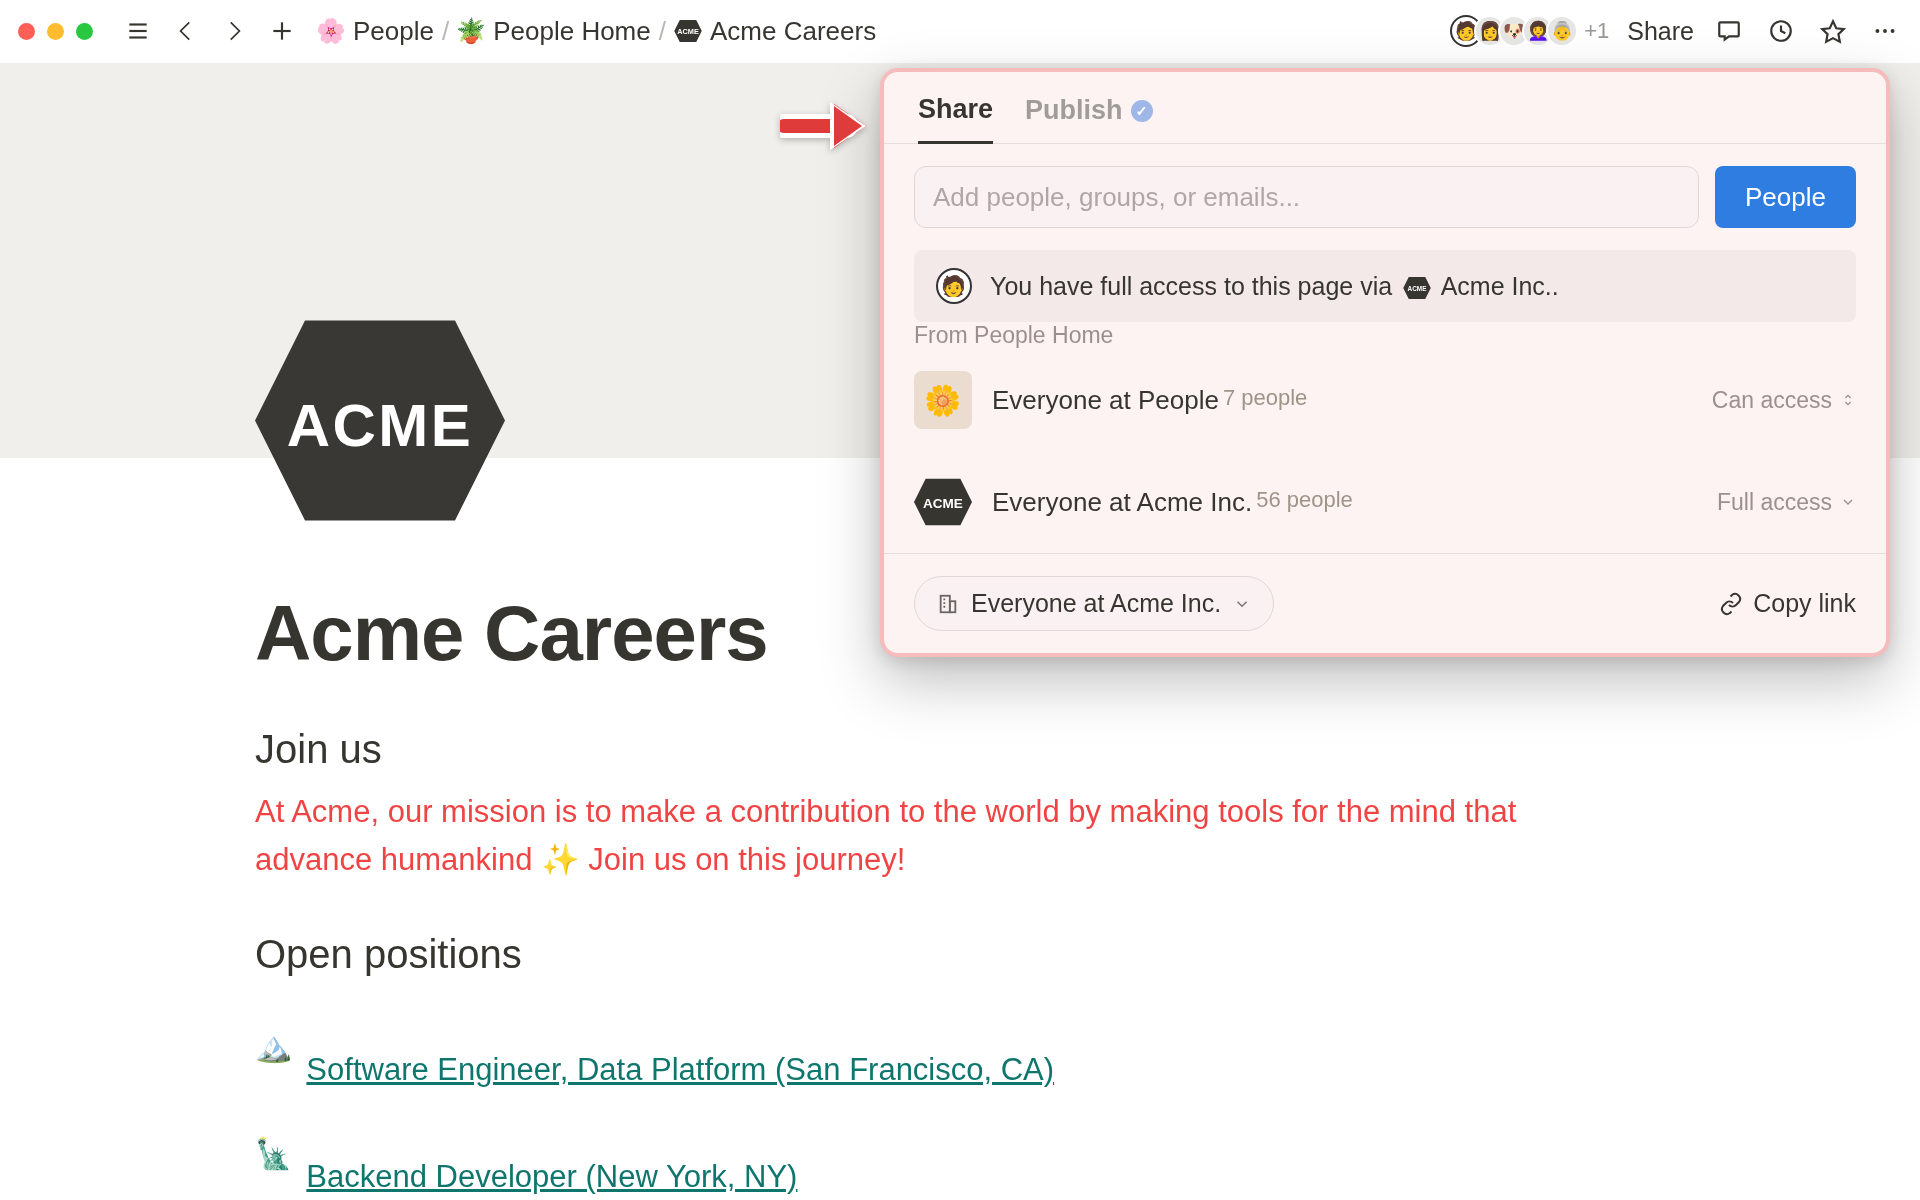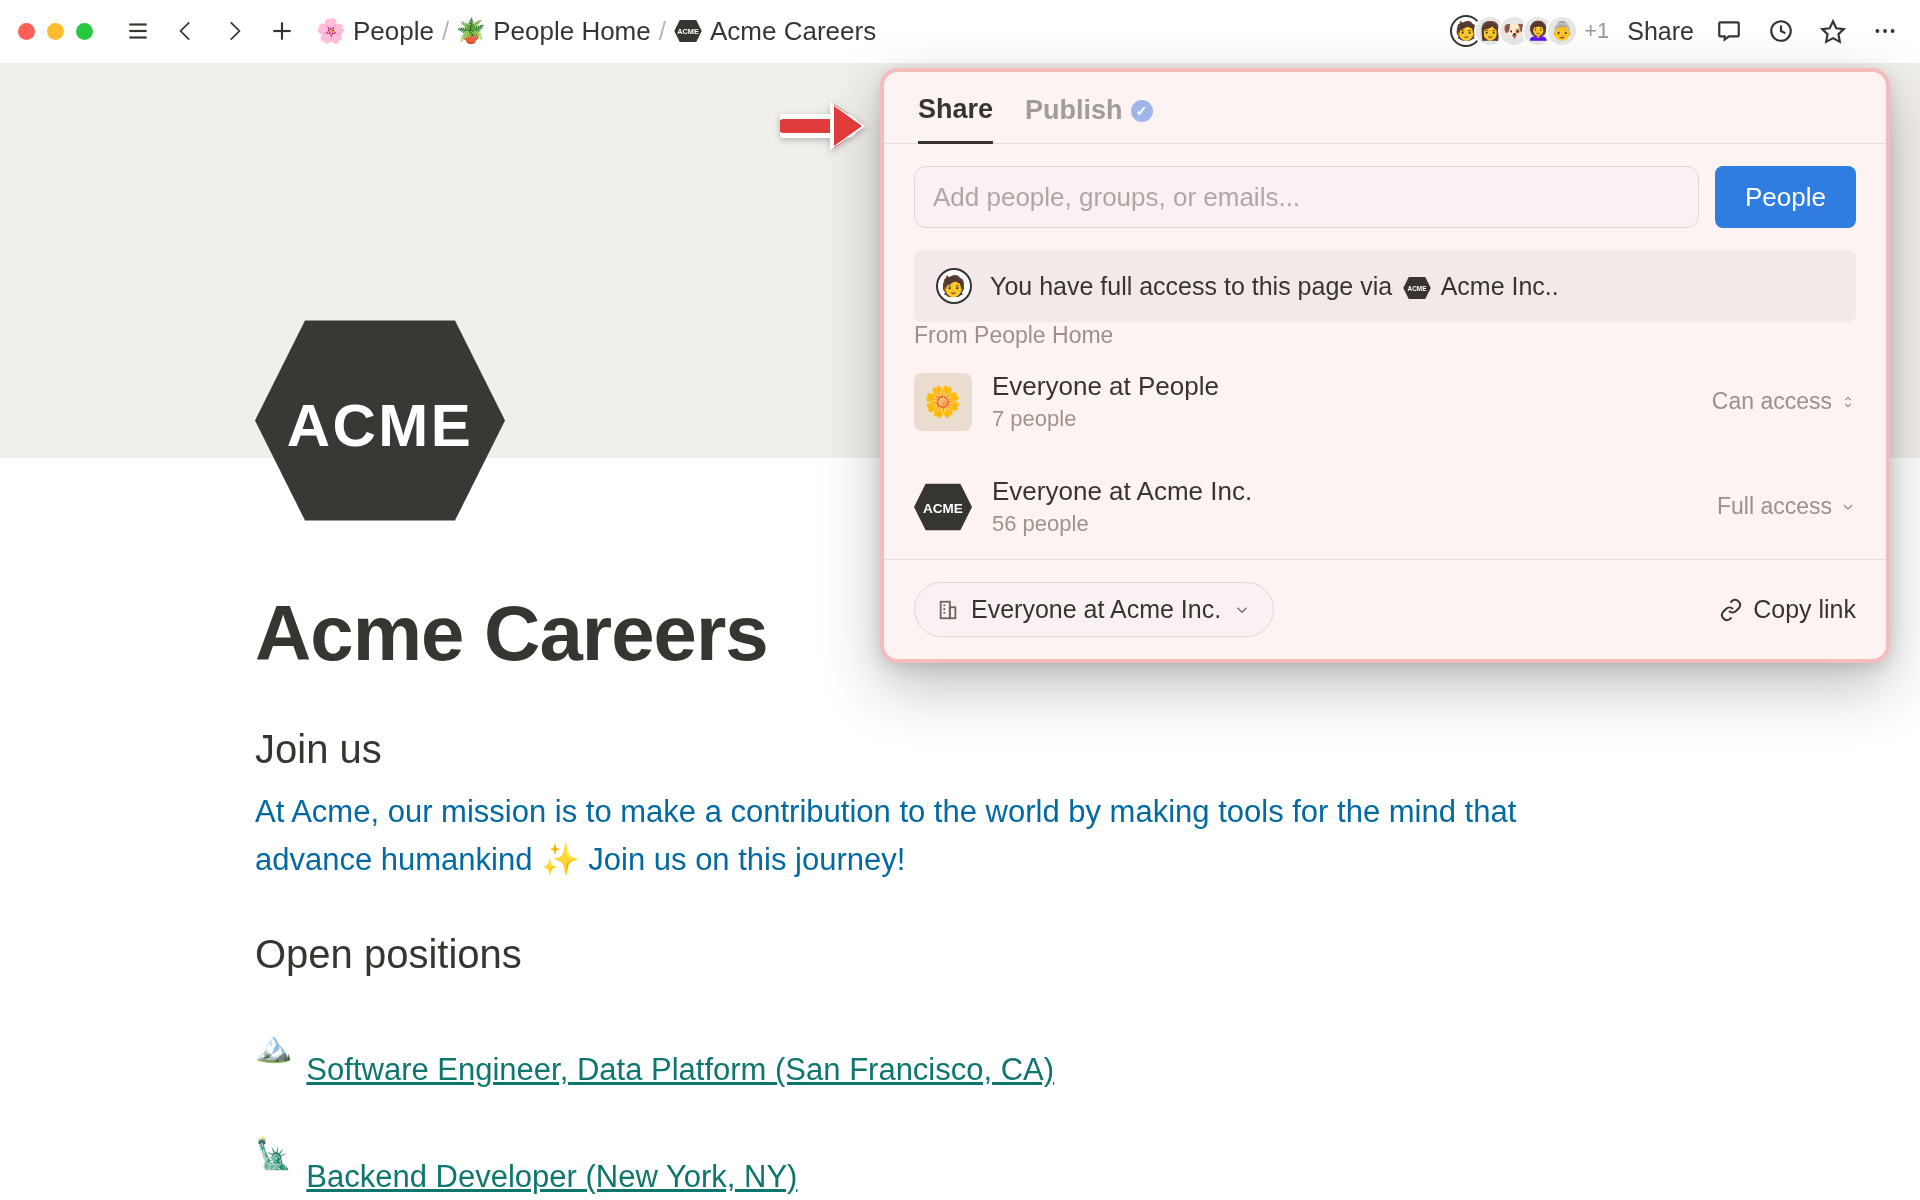--- a/index.html
+++ b/index.html
@@ -51,21 +51,21 @@
     width: 250px;
     height: 225px;
     display:flex;align-items:center;justify-content:center;
   }
   .acme-badge svg { width: 100%; height: 100%; }
 
   
   .content { padding-left: 255px; padding-right: 120px; padding-top: 130px; max-width: 1660px; }
   .page-title { font-size: 78px; font-weight: 700; letter-spacing: -1px; color: #37352f; margin-bottom: 46px; }
   .subhead { font-size: 40px; font-weight: 400; margin-top: 48px; margin-bottom: 16px; }
-  .body-text { font-size: 31px; line-height: 1.55; color: #0369a1; max-width: 1320px; }
+  .body-text { font-size: 31px; line-height: 1.55; color: #ef4444; max-width: 1320px; }
   .positions { margin-top: 14px; }
   .position-row { display:flex; align-items:center; gap:14px; font-size: 31px; padding: 12px 0; }
   .position-row .emoji { font-size: 30px; }
   .position-row a { color:#0f766e; text-decoration: underline; cursor:pointer;margin-top:47px; }
 
   
   .popover-wrap { position: absolute; left: 880px; top: 68px; }
   .arrow-callout {
     position: absolute; left: -100px; top: 28px;
     width: 90px; height: 60px;
@@ -102,21 +102,21 @@
     display:flex; align-items:center; gap:18px; font-size:25px; color:#37352f;
   }
   .access-banner .face { width:36px;height:36px;border-radius:50%;border:2px solid #333; background:#fff; display:flex;align-items:center;justify-content:center; font-size:20px;}
   .inline-acme { display:inline-flex; align-items:center; justify-content:center; width:28px;height:22px; vertical-align:middle; margin: 0 4px; }
 
   .section-label { font-size: 23px; color: #9d8f8f; }
 
   .member-row { display:flex; align-items:center; gap:20px; padding: 22px 0; }
   .member-row .thumb { width:58px;height:58px;border-radius:8px;background:#eaddcf;display:flex;align-items:center;justify-content:center;font-size:30px; }
   .member-row .thumb.acme { background:transparent; }
-  .member-row .meta { display:flex; flex-direction:column; gap:4px; }
+  .member-row .meta { display:flex; flex-direction:row; gap:4px; }
   .member-row .name { font-size:26px; color:#37352f; }
   .member-row .sub { font-size:22px; color:#a09488; }
   .member-row .perm { margin-left:auto; font-size:23px; color:#9d8f8f; display:flex; align-items:center; gap:8px; cursor:pointer; }
   .member-row .perm svg { width:16px;height:16px; stroke:#9d8f8f; fill:none; stroke-width:2; }
 
   .popover-footer {
     border-top:1px solid #eadcdc; padding: 22px 30px; display:flex; align-items:center; gap:20px;
   }
   .audience-chip {
     border:1px solid #e0d6d6; border-radius: 28px; padding: 12px 22px; display:flex; align-items:center; gap:12px;

